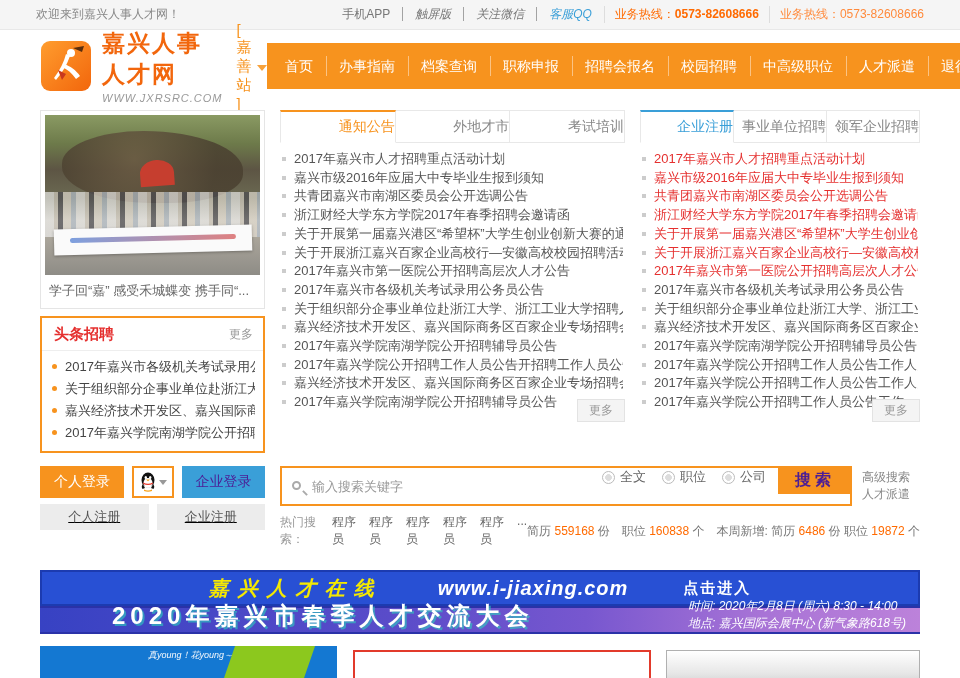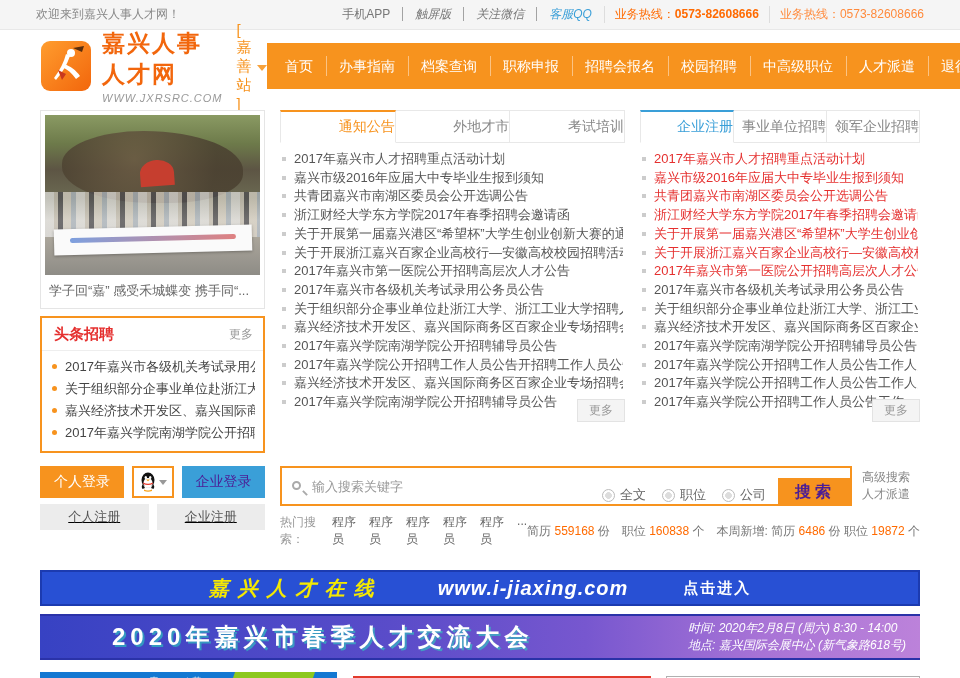--- a/index.html
+++ b/index.html
@@ -90,21 +90,21 @@
   .btn-personal { width:84px; height:32px; background:#f7931e; color:#fff; font-size:14px;
     border:none; cursor:pointer; }
   .qq-box { width:42px; height:32px; background:#fff; border:2px solid #f7931e; display:flex;
     align-items:center; justify-content:center; gap:2px; cursor:pointer; }
   .qq-caret { width:0; height:0; border-left:4px solid transparent; border-right:4px solid transparent; border-top:5px solid #999; }
   .btn-company { flex:1; height:32px; background:#3a9fd8; color:#4c1d95; font-size:14px; border:none; cursor:pointer; }
   .btn-reg { flex:1; height:26px; background:#ececec; color:#555; font-size:13px; border:none; cursor:pointer; }
 
   .search-area { flex:1; }
   .search-top { display:flex; }
-  .search-bar { flex:1; display:flex; border:2px solid #f7931e; background:#fff; height:40px; align-items:flex-end; }
+  .search-bar { flex:1; display:flex; border:2px solid #f7931e; background:#fff; height:40px; align-items:flex-start; }
   .search-input-wrap { flex:1; position:relative; height:100%; }
   .search-icon { position:absolute; left:10px; top:13px; width:9px; height:9px; border:2px solid #aaa; border-radius:50%; }
   .search-icon::after { content:""; position:absolute; left:8px; top:9px; width:6px; height:2px; background:#aaa; transform:rotate(45deg); }
   .search-input { width:100%; height:100%; border:none; outline:none; padding-left:30px; font-size:13px; color:#333;
     font-family:"Liberation Sans","DejaVu Sans",sans-serif; }
   .search-input::placeholder { color:#999; }
   .scopes { display:flex; align-items:center; gap:16px; padding-right:14px; }
   .scope { display:flex; align-items:center; gap:5px; font-size:13px; color:#666; cursor:pointer; }
   .radio-dot { width:13px; height:13px; border-radius:50%; border:1px solid #bbb;
     background:radial-gradient(circle,#ddd 0 40%,#fff 45%); }
@@ -117,21 +117,21 @@
   .hotwords span { cursor:pointer; }
   .stats { margin-left:auto; color:#777; white-space:nowrap; }
   .stats .hl { color:#ff6a00; }
 
   
   .banner1 { margin-top:22px; height:36px; background:#2850d4; border:2px solid #1c3bb0;
     display:flex; align-items:center; justify-content:center; gap:55px; cursor:pointer; }
   .b1-title { color:#f5e900; font-size:20px; font-weight:bold; font-style:italic; letter-spacing:9px; }
   .b1-url { color:#fff; font-size:20px; font-weight:bold; font-style:italic; letter-spacing:1px; }
   .b1-cta { color:#fff; font-size:15px; font-weight:bold; letter-spacing:2px; }
-  .banner2 { margin-top:8px; height:46px; display:flex; align-items:center; cursor:pointer;
+  .banner2 { margin-top:0; height:28px; display:flex; align-items:flex-end; cursor:pointer;
     background:linear-gradient(90deg,#3742c3 0%,#5a4cc9 40%,#7757cf 62%,#a873d6 82%,#bc82da 100%);
     border-top:2px solid #2a32a8; border-bottom:2px solid #2a32a8; }
   .b2-title { margin-left:72px; color:#fff; font-size:24px; font-weight:bold; letter-spacing:5px;
     text-shadow:2px 2px 0 rgba(40,220,190,.55); white-space:nowrap; }
   .b2-info { margin-left:auto; margin-right:14px; color:#fff; font-size:12px; font-style:italic; line-height:17px; white-space:nowrap; }
 
   
   .ads { margin-top:10px; height:58px; overflow:hidden; display:flex; justify-content:space-between; }
   .ad { cursor:pointer; }
   .ad-mobile { width:297px; height:70px; background:#1478d2; position:relative; overflow:hidden; margin-top:2px; }

